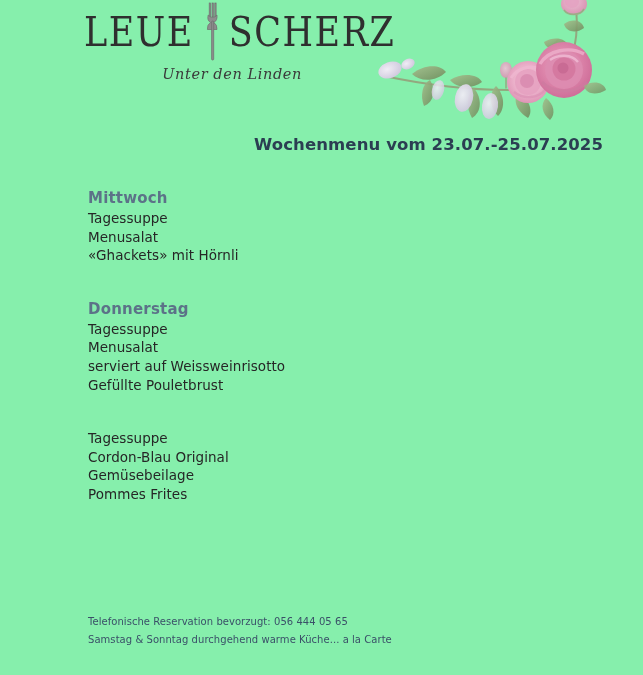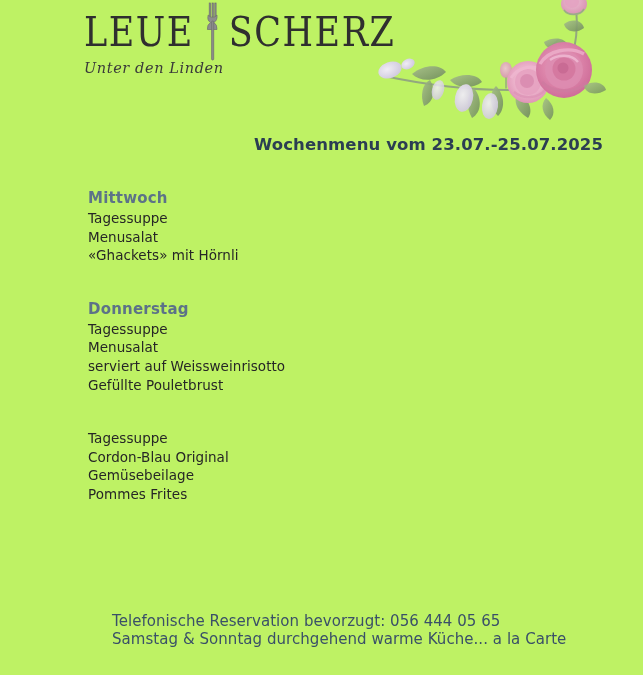--- a/index.html
+++ b/index.html
@@ -12,21 +12,21 @@
     height: 675px;
     position: relative;
     overflow: hidden;
     font-family: "DejaVu Sans", sans-serif;
     -webkit-font-smoothing: antialiased;
   }
 
   .page {
     position: absolute;
     inset: 0;
-    background: #bef264;
+    background: #86efac;
   }
 
   
   .logo-block {
     position: absolute;
     left: 84px;
     top: 6px;
     width: 300px;
     height: 90px;
   }
@@ -52,23 +52,23 @@
     position: relative;
     margin: 0 3px 0 6px;
     flex: 0 0 auto;
   }
   .logo-fork svg { display: block; }
   .logo-sub {
     font-family: "DejaVu Serif", serif;
     font-style: italic;
     font-size: 14.5px;
     color: #3a3a3a;
-    text-align: left;
+    text-align: right;
     width: 218px;
-    margin-top: 2px;
+    margin-top: 8px;
     letter-spacing: 0.6px;
   }
 
   
   .floral {
     position: absolute;
     right: 0px;
     top: -6px;
     width: 265px;
     height: 132px;
@@ -123,24 +123,23 @@
   }
 
   
   .footer {
     position: absolute;
     left: 88px;
     bottom: 27px;
     color: #3a5068;
   }
   .footer-line {
-    font-size: 15px;
+    font-size: 10px;
     line-height: 17.5px;
     letter-spacing: 0.05px;
-    margin-left: 24px;
   }
 </style>
 </head>
 <body>
 
 <div class="page">
 
   <div class="logo-block">
     <div class="logo-wordmark">
       <span class="logo-word">LEUE</span>

